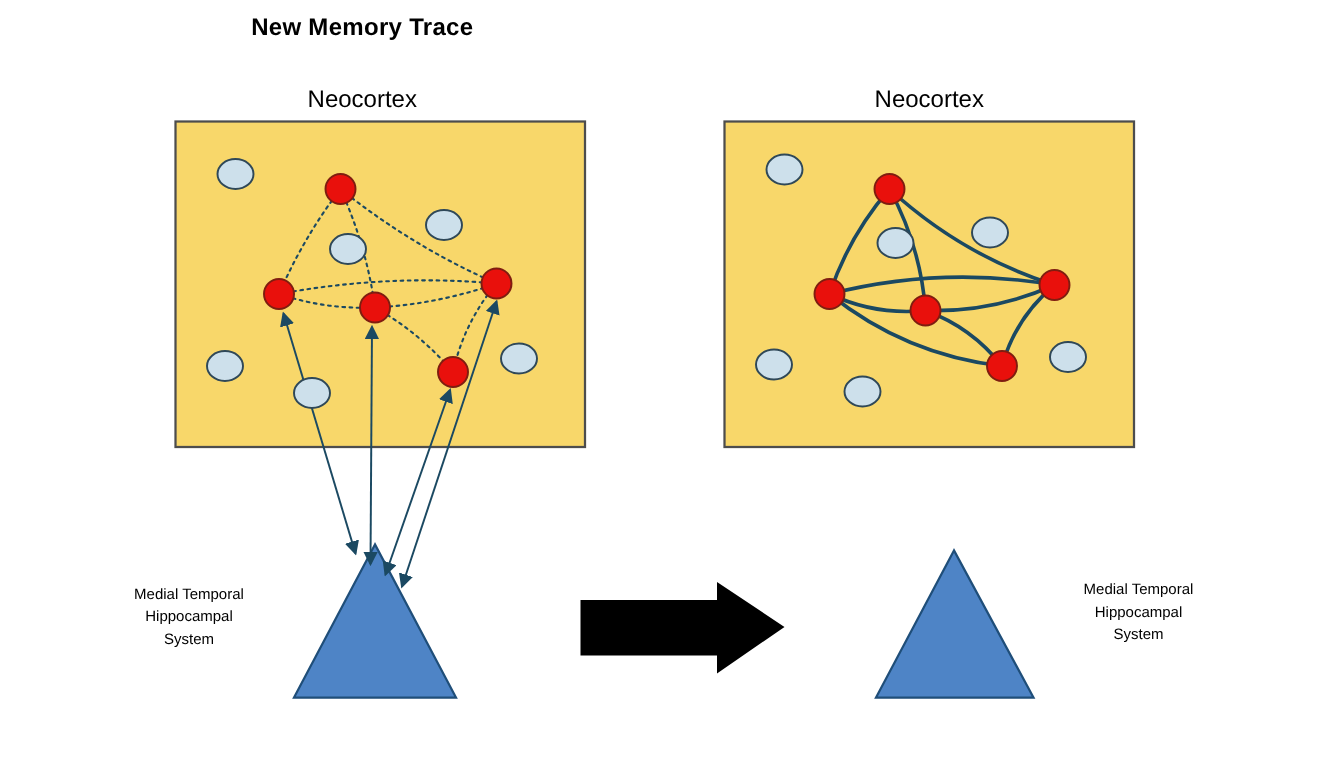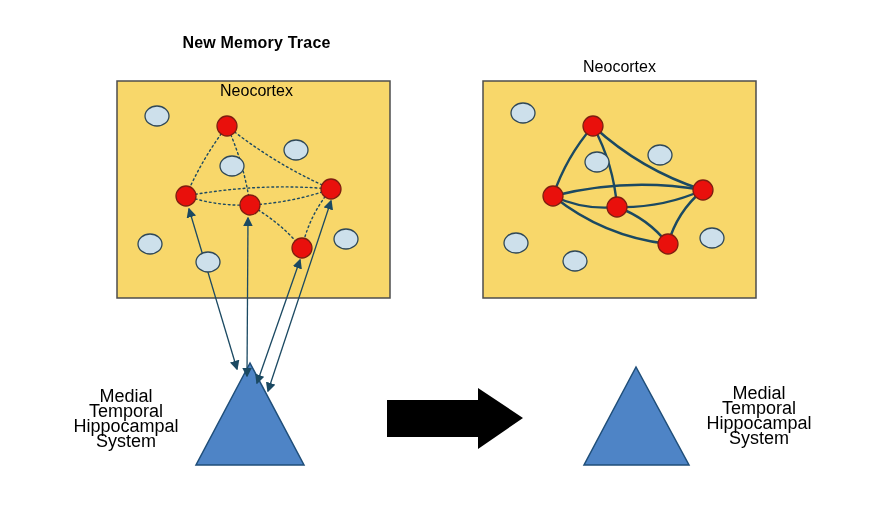--- a/index.html
+++ b/index.html
@@ -13,24 +13,24 @@
   #diagram-svg { position:absolute; left:0; top:0; }
   .label { position:absolute; color:#000; }
   .panel-title {
     top:10px; width:273px; text-align:center;
     font-size:16px; font-weight:bold; letter-spacing:0.2px;
   }
   .box-label {
     top:58px; width:273px; text-align:center; font-size:16px;
   }
   .system-label {
-    width:112px; text-align:center; font-size:18px; line-height:15px;
+    width:112px; text-align:center; font-size:10px; line-height:15px;
     white-space:pre-line;
   }
-  #title-left, #boxlabel-left { left:120px;margin-top:24px; }
+  #title-left, #boxlabel-left { left:105px; }
   #title-right, #boxlabel-right { left:483px; }
   #syslabel-left { left:70px; top:389px; }
   #syslabel-right { left:703px; top:386px; }
 </style>
 </head>
 <body>
 
 <div id="stage">
 
   <svg id="diagram-svg" width="881" height="512" viewBox="0 0 881 512">

